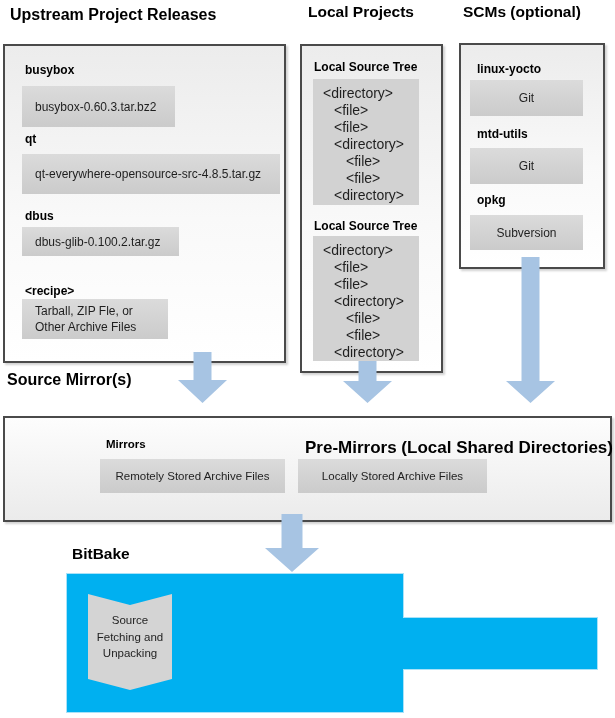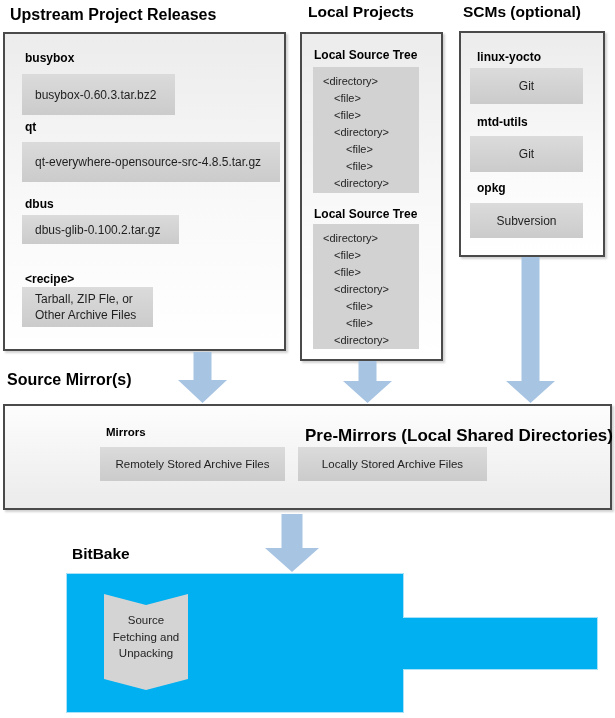--- a/index.html
+++ b/index.html
@@ -1,41 +1,41 @@
 <!DOCTYPE html>
 <html style="--bitbake-blue: #00b0f0; --arrow-blue: #a7c4e3; --item-gray: #d2d2d2;"><head>
 <meta charset="utf-8">
 <style>
   html,body{margin:0;padding:0;background:#fff;}
   .canvas{position:relative;width:615px;height:718px;background:#fff;overflow:hidden;
           font-family:Liberation Sans, sans-serif;color:#000;}
   .title{position:absolute;font-weight:bold;font-size:15.5px;white-space:nowrap;}
   .panel{position:absolute;box-sizing:border-box;border:2px solid #4a4a4a;
          background:linear-gradient(180deg,#ececec 0%,#f9f9f9 55%,#ffffff 100%);
-         box-shadow:2px 2px 2px rgba(0,0,0,0.18);}
+         box-shadow:2px 2px 2px rgba(0,0,0,0.18);margin-top:12px;}
   .panel.mirror{background:linear-gradient(180deg,#fdfdfd 0%,#ebebeb 100%);}
   .lbl{position:absolute;font-weight:bold;font-size:12px;white-space:nowrap;}
   .fbox{position:absolute;background:linear-gradient(180deg,#dbdbdb,#cbcbcb);
         display:flex;align-items:center;font-size:12px;color:#1f1f1f;}
   .fbox .t{padding-left:13px;white-space:pre-line;line-height:16px;}
   .fbox.center{justify-content:center;}
   .fbox.center .t{padding-left:0;}
-  .tree{position:absolute;background:#d2d2d2;font-size:11px;color:#1f1f1f;
+  .tree{position:absolute;background:#d2d2d2;font-size:14px;color:#1f1f1f;
         padding:6px 0 13px 10px;line-height:17px;box-sizing:border-box;}
   .tree .ln{white-space:nowrap;}
   .lvl1{padding-left:11px;}
   .lvl2{padding-left:23px;}
   .arrow{position:absolute;background:var(--arrow-blue,#a7c4e3);}
   .bb{position:absolute;background:var(--bitbake-blue,#00b0f0);box-sizing:border-box;}
   .bb-main{border:1px solid #a9e2f8;}
   .bb-bar{border:1px solid #a9e2f8;border-left:none;}
   .ribbon{position:absolute;left:88px;top:594px;width:84px;height:96px;background:#d4d4d4;
           clip-path:polygon(0 0,42px 11px,84px 0,84px 85px,42px 96px,0 85px);
           text-align:center;font-size:11.5px;line-height:16.5px;padding-top:18px;
-          box-sizing:border-box;white-space:pre-line;color:#1f1f1f;z-index:3;margin-left:16px;}
+          box-sizing:border-box;white-space:pre-line;color:#1f1f1f;z-index:3;}
 </style>
 </head>
 <body>
 
 <div class="canvas">
 
   <div class="title" style="left:10px;top:6px;font-size:16px">Upstream Project Releases</div>
   <div class="title" style="left:308px;top:3px">Local Projects</div>
   <div class="title" style="left:463px;top:3px">SCMs (optional)</div>
   <div class="title" style="left:7px;top:371px;font-size:16px">Source Mirror(s)</div>
@@ -48,21 +48,21 @@
     </div>
     <div class="lbl" style="left:20px;top:86px">qt</div>
     <div class="fbox" style="left:17px;top:108px;width:258px;height:40px">
       <span class="t">qt-everywhere-opensource-src-4.8.5.tar.gz</span>
     </div>
     <div class="lbl" style="left:20px;top:163px">dbus</div>
     <div class="fbox" style="left:17px;top:181px;width:157px;height:29px">
       <span class="t">dbus-glib-0.100.2.tar.gz</span>
     </div>
     <div class="lbl" style="left:20px;top:238px">&lt;recipe&gt;</div>
-    <div class="fbox" style="left:17px;top:253px;width:131px;height:40px">
+    <div class="fbox" style="left:17px;top:253px;width:146px;height:40px">
       <span class="t">Tarball, ZIP Fle, or
 Other Archive Files</span>
     </div>
   </div>
 
   <div class="panel" style="left:300px;top:32px;width:143px;height:329px">
     <div class="lbl" style="left:12px;top:14px">Local Source Tree</div>
     <div class="tree" style="left:11px;top:33px;width:106px;height:126px">
       <div class="ln lvl0">&lt;directory&gt;</div>
       <div class="ln lvl1">&lt;file&gt;</div>

